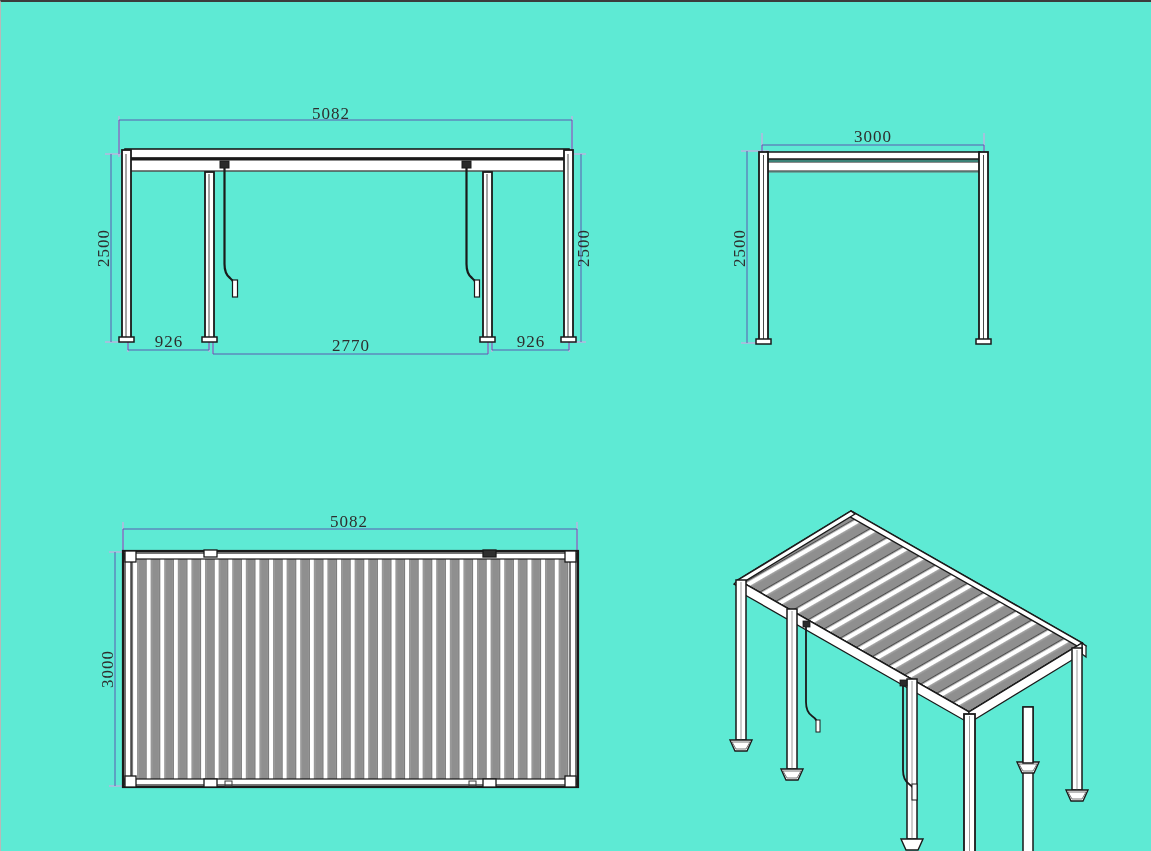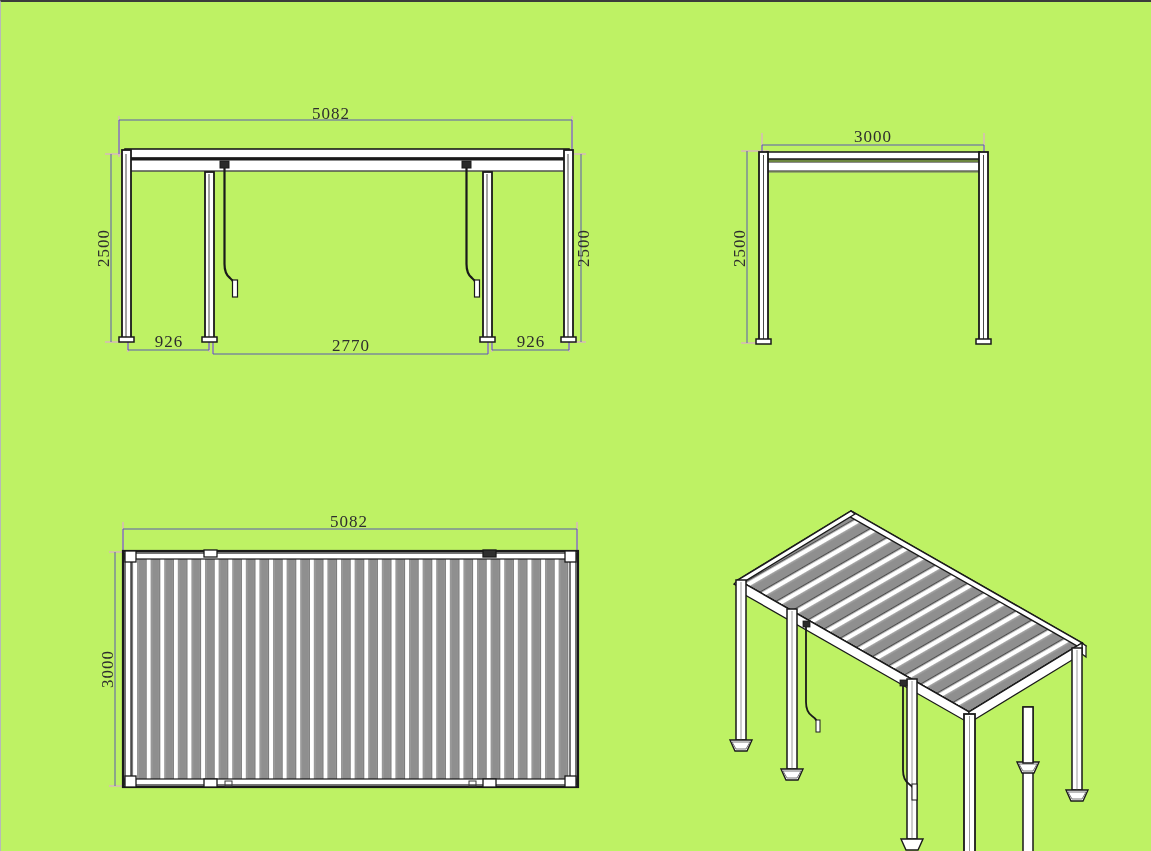--- a/index.html
+++ b/index.html
@@ -2,21 +2,21 @@
 <html><head>
 <meta charset="utf-8">
 <style>
   html,body{margin:0;padding:0;background:#ffffff;}
   body{
     font-family:"Liberation Serif", serif;
     width:1151px;height:851px;overflow:hidden;position:relative;
   }
   #sheet{
     position:absolute;left:0;top:0;width:1151px;height:851px;
-    background:#bef264;
+    background:#5eead4;
     border-top:2px solid #3c3c3c;
     border-left:1px solid #b8b8b8;
     box-sizing:border-box;
   }
   svg.cad{position:absolute;left:0;top:0;width:1151px;height:851px;display:block;}
   .dimtext{
     font-family:"Liberation Serif", serif;
     font-size:17px;
     fill:#2e2e2e;
     letter-spacing:1px;

